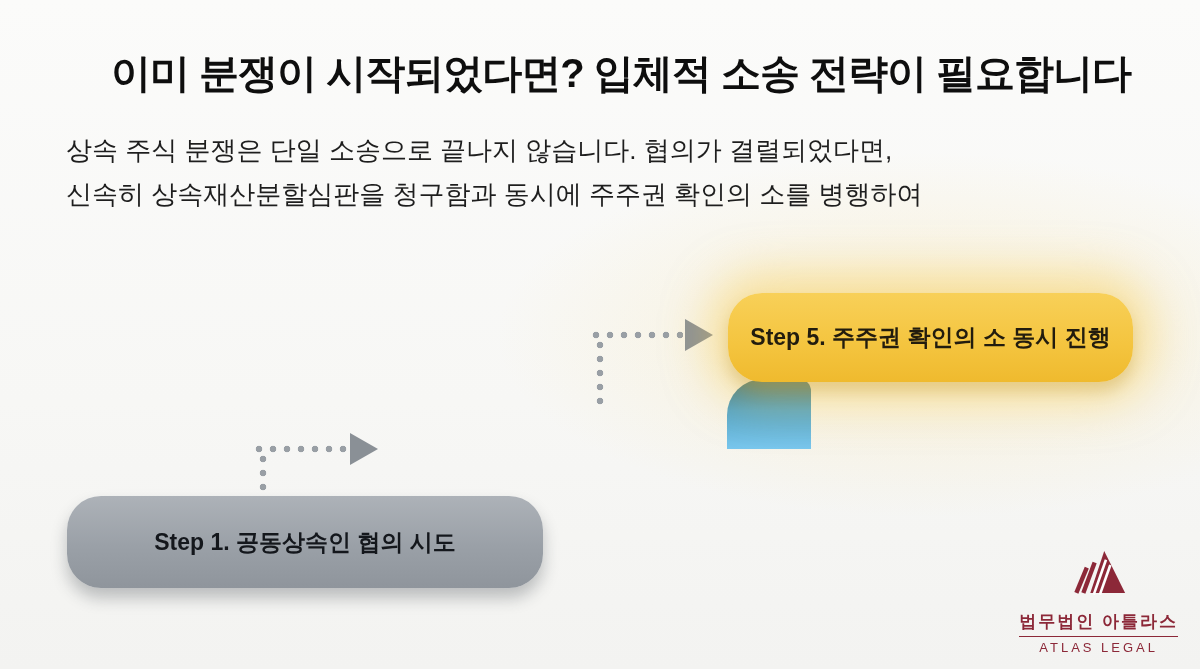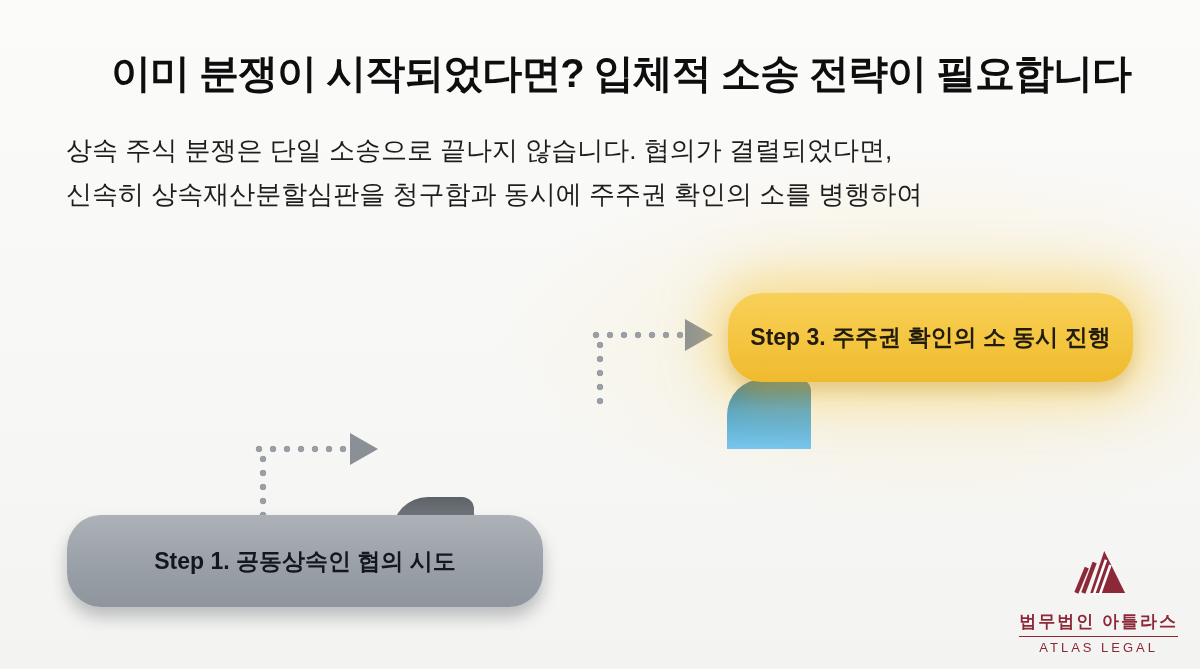--- a/index.html
+++ b/index.html
@@ -50,21 +50,21 @@
     justify-content: center;
     z-index: 3;
   }
   .pill .label {
     font-size: 23px;
     font-weight: 800;
     white-space: nowrap;
   }
 
   .pill.step1 {
-    left: 67px; top: 515px; width: 476px; height: 92px;
+    left: 67px; top: 496px; width: 476px; height: 92px;
     background: linear-gradient(180deg, #adb2b8 0%, #9aa0a7 55%, #8f959c 100%);
     box-shadow: 0 10px 16px rgba(40,45,55,0.28);
   }
   .pill.step1 .label { color: #14171c; }
 
   .pill.step2 {
     left: 388px; top: 407px; width: 424px; height: 88px;
     background: linear-gradient(180deg, #92d3f3 0%, #7ac8ef 55%, #6cc0ea 100%);
     box-shadow: 0 10px 16px rgba(30,80,110,0.25);
   }
@@ -176,21 +176,21 @@
   <div class="dots-h conn2-h"></div>
   <div class="arrowhead conn2-head"></div>
 
   <div class="curl curl1"></div>
   <div class="curl curl2"></div>
 
   <div class="pill step1">
     <span class="label">Step 1. 공동상속인 협의 시도</span>
   </div>
   <div class="pill step3">
-    <span class="label">Step 3. 주주권 확인의 소 동시 진행</span>
+    <span class="label">Step 5. 주주권 확인의 소 동시 진행</span>
   </div>
 
   <div class="logo">
     <span>
       <svg width="54" height="48" viewBox="0 0 62 52" aria-hidden="true">
         <g fill="none" stroke="#8c2838">
           <line x1="5" y1="50" x2="17" y2="21" stroke-width="5"></line>
           <line x1="13" y1="50" x2="26" y2="15" stroke-width="5"></line>
         </g>
         <polygon points="37,2 61,50 21,50" fill="#8c2838"></polygon>

